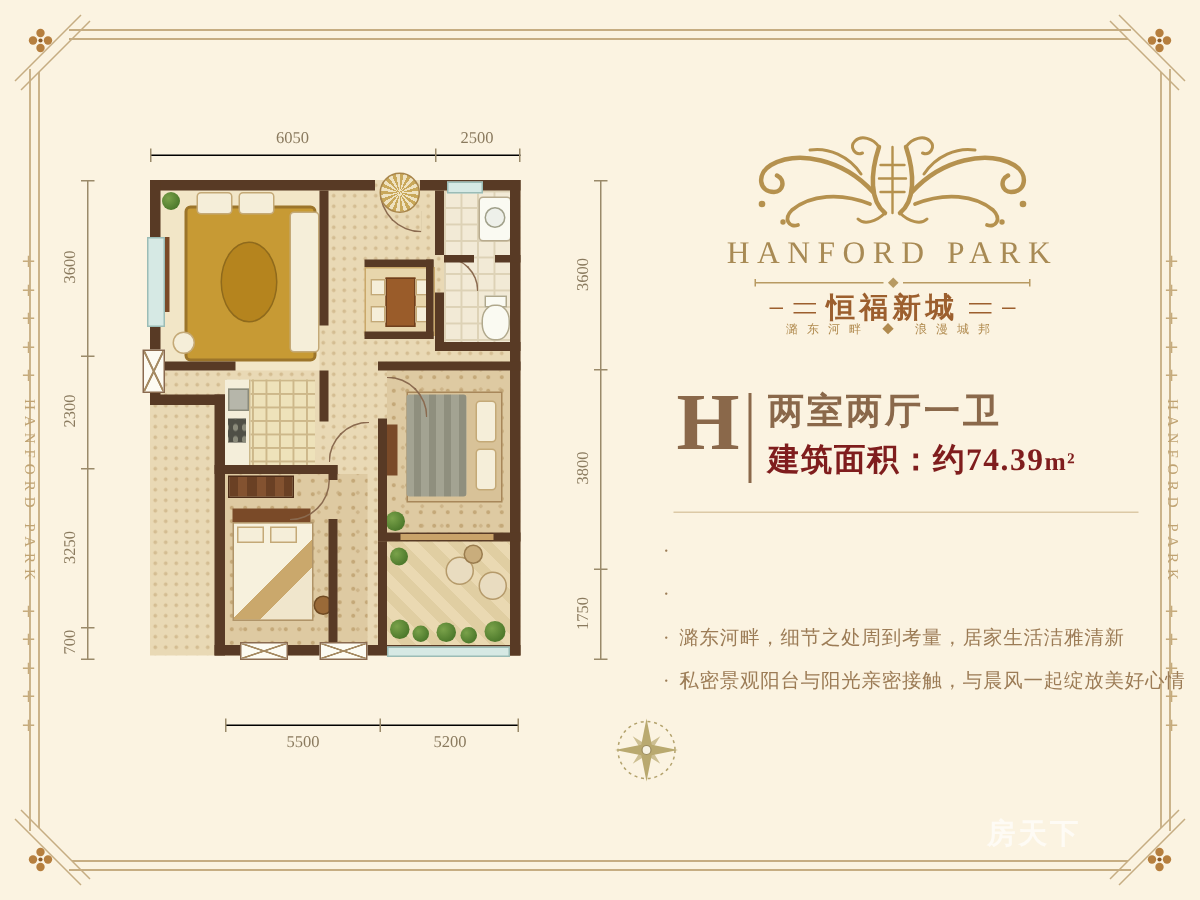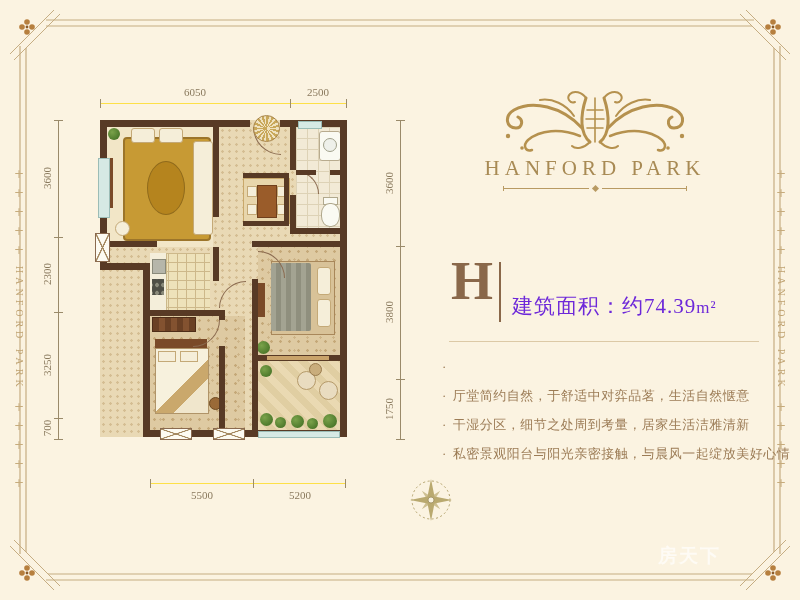--- a/index.html
+++ b/index.html
@@ -28,42 +28,42 @@
   .fl-hall{background:#e9d9b5;background-image:radial-gradient(#d4bd92 1px,transparent 1.5px);background-size:7px 7px}
   .fl-spot{background:#decaa2;background-image:radial-gradient(#c4a878 1.1px,transparent 1.5px),radial-gradient(#cdb488 1px,transparent 1.4px);background-size:9px 9px,13px 13px;background-position:0 0,4px 6px}
   .fl-tile{background:#eee2ba;background-image:linear-gradient(#cdb88a 1px,transparent 1px),linear-gradient(90deg,#cdb88a 1px,transparent 1px);background-size:9px 9px}
   .fl-bath{background:#f2ead6;background-image:linear-gradient(#ddd2b6 1px,transparent 1px),linear-gradient(90deg,#ddd2b6 1px,transparent 1px);background-size:11px 11px}
   .fl-balc{background:repeating-linear-gradient(45deg,#ead9b2 0 7px,#e0cea2 7px 14px)}
   .fl-liv{background:#f2e6c7}
   .fl-din{background:#e8d6ac;border:1px solid #c9a86a}
   .cream{background:#f5eed9;border:1px solid #c4a977}
   .plantc{position:absolute;border-radius:50%;background:radial-gradient(circle at 35% 35%,#7aa24a,#4e7a2c 70%);z-index:2}
   
-  .dimh{position:absolute;height:1px;background:#fde047;z-index:2}
+  .dimh{position:absolute;height:1px;background:#000000;z-index:2}
   .dimv{position:absolute;width:1px;background:#9a8a6a;z-index:2}
   .tkv{position:absolute;width:1px;height:9px;top:-4px;background:#9a8a6a}
   .tkh{position:absolute;height:1px;width:9px;left:-4px;background:#9a8a6a}
   .hlab{position:absolute;width:40px;text-align:center;font-size:11px;color:#8a7a5e}
   .vlab{position:absolute;left:-28px;width:34px;text-align:center;font-size:11px;color:#8a7a5e;transform:rotate(-90deg)}
   
   .brand-name{position:absolute;left:470px;top:156px;width:250px;text-align:center;font-size:21px;letter-spacing:5px;color:#a88a54;z-index:4}
   .rule-row{position:absolute;left:503px;top:186px;width:184px;display:flex;align-items:center;z-index:4}
   .rline{flex:1;height:1px;background:#b89a62}
   .rdia{width:5px;height:5px;background:#b89a62;transform:rotate(45deg);margin:0 4px}
   .rtick{width:1px;height:5px;background:#b89a62}
   .cn-row{position:absolute;left:496px;top:192px;width:198px;display:flex;align-items:center;justify-content:center;gap:7px;z-index:4}
   .cn-name{font-size:19px;font-weight:bold;color:#9c5f2e;letter-spacing:3px}
   .eqline{width:15px;height:5px;border-top:1px solid #9c5f2e;border-bottom:1px solid #9c5f2e}
   .dashline{width:9px;height:1px;background:#9c5f2e}
   .tagline{position:absolute;left:480px;top:214px;width:230px;text-align:center;font-size:8px;letter-spacing:6px;color:#b08a4e;z-index:4}
   
   .unit-letter{position:absolute;left:451px;top:254px;font-size:54px;line-height:1;font-weight:bold;color:#8a684a;z-index:4}
   .unit-vline{position:absolute;left:499px;top:262px;width:2px;height:60px;background:#8a684a;z-index:4}
   .unit-rooms{position:absolute;left:512px;top:258px;font-size:24px;font-weight:bold;color:#8a684a;letter-spacing:2px;z-index:4}
-  .unit-area{position:absolute;left:512px;top:292px;font-size:21px;font-weight:normal;color:#6d28d9;letter-spacing:1px;z-index:4}
+  .unit-area{position:absolute;left:512px;top:292px;font-size:21px;font-weight:bold;color:#7f1d1d;letter-spacing:1px;z-index:4}
   .unit-area .au{font-size:17px}
   .sep-line{position:absolute;left:449px;top:341px;width:310px;height:1px;background:#dcc9a6;z-index:4}
   .features{position:absolute;left:442px;top:352px;z-index:4}
   .feat{display:flex;align-items:center;height:29px;font-size:13px;color:#9c7c56;letter-spacing:0.5px;white-space:nowrap}
   .feat .fb{margin-right:6px}
   
   .compass{position:absolute;left:408px;top:477px;z-index:3}
   .watermark{position:absolute;left:658px;top:543px;font-size:19px;font-weight:bold;color:rgba(255,255,255,0.65);letter-spacing:2px;z-index:6;font-family:"Liberation Sans",sans-serif}
   .emblem{position:absolute;left:490px;top:84px;z-index:4}
   .fan{position:absolute;border-radius:50%;background:repeating-conic-gradient(#c9a85a 0 12deg,#efe2c0 12deg 24deg);border:1px solid #a8854a;z-index:4}
@@ -297,39 +297,47 @@
     </g>
   </svg>
   <div class="brand-name">HANFORD PARK</div>
   <div class="rule-row">
     <span class="rtick"></span>
       <span class="rline"></span>
       <span class="rdia"></span>
       <span class="rline"></span>
       <span class="rtick"></span>
   </div>
+  <div class="cn-row">
+    <span class="dashline"></span>
+    <span class="eqline"></span>
+    <span class="cn-name">恒福新城</span>
+    <span class="eqline"></span>
+    <span class="dashline"></span>
+  </div>
+  <div class="tagline">潞东河畔 ◆ 浪漫城邦</div>
 
   <div class="unit-letter">H</div>
   <div class="unit-vline"></div>
+  <div class="unit-rooms">两室两厅一卫</div>
   <div class="unit-area">
     <span>建筑面积：约74.39</span><span class="au">m²</span>
   </div>
   <div class="sep-line"></div>
 
   <div class="features">
     <div class="feat">
         <span class="fb">·</span>
       </div>
     <div class="feat">
         <span class="fb">·</span>
-        <span>厅堂简约自然，于舒适中对弈品茗，生活自然惬意</span>
       </div>
     <div class="feat">
         <span class="fb">·</span>
-        <span>干湿分区，细节之处周到考量，居家生活洁雅清新</span>
+        <span>潞东河畔，细节之处周到考量，居家生活洁雅清新</span>
       </div>
     <div class="feat">
         <span class="fb">·</span>
         <span>私密景观阳台与阳光亲密接触，与晨风一起绽放美好心情</span>
       </div>
   </div>
 
   <svg class="compass" width="46" height="46">
     <circle cx="23" cy="23" r="19" fill="none" stroke="#b3a26c" stroke-width="1" stroke-dasharray="2 2.5"></circle>
     <polygon points="23,10 25.5,20.5 36,23 25.5,25.5 23,36 20.5,25.5 10,23 20.5,20.5" fill="#cdbf92" transform="rotate(45 23 23)"></polygon>

